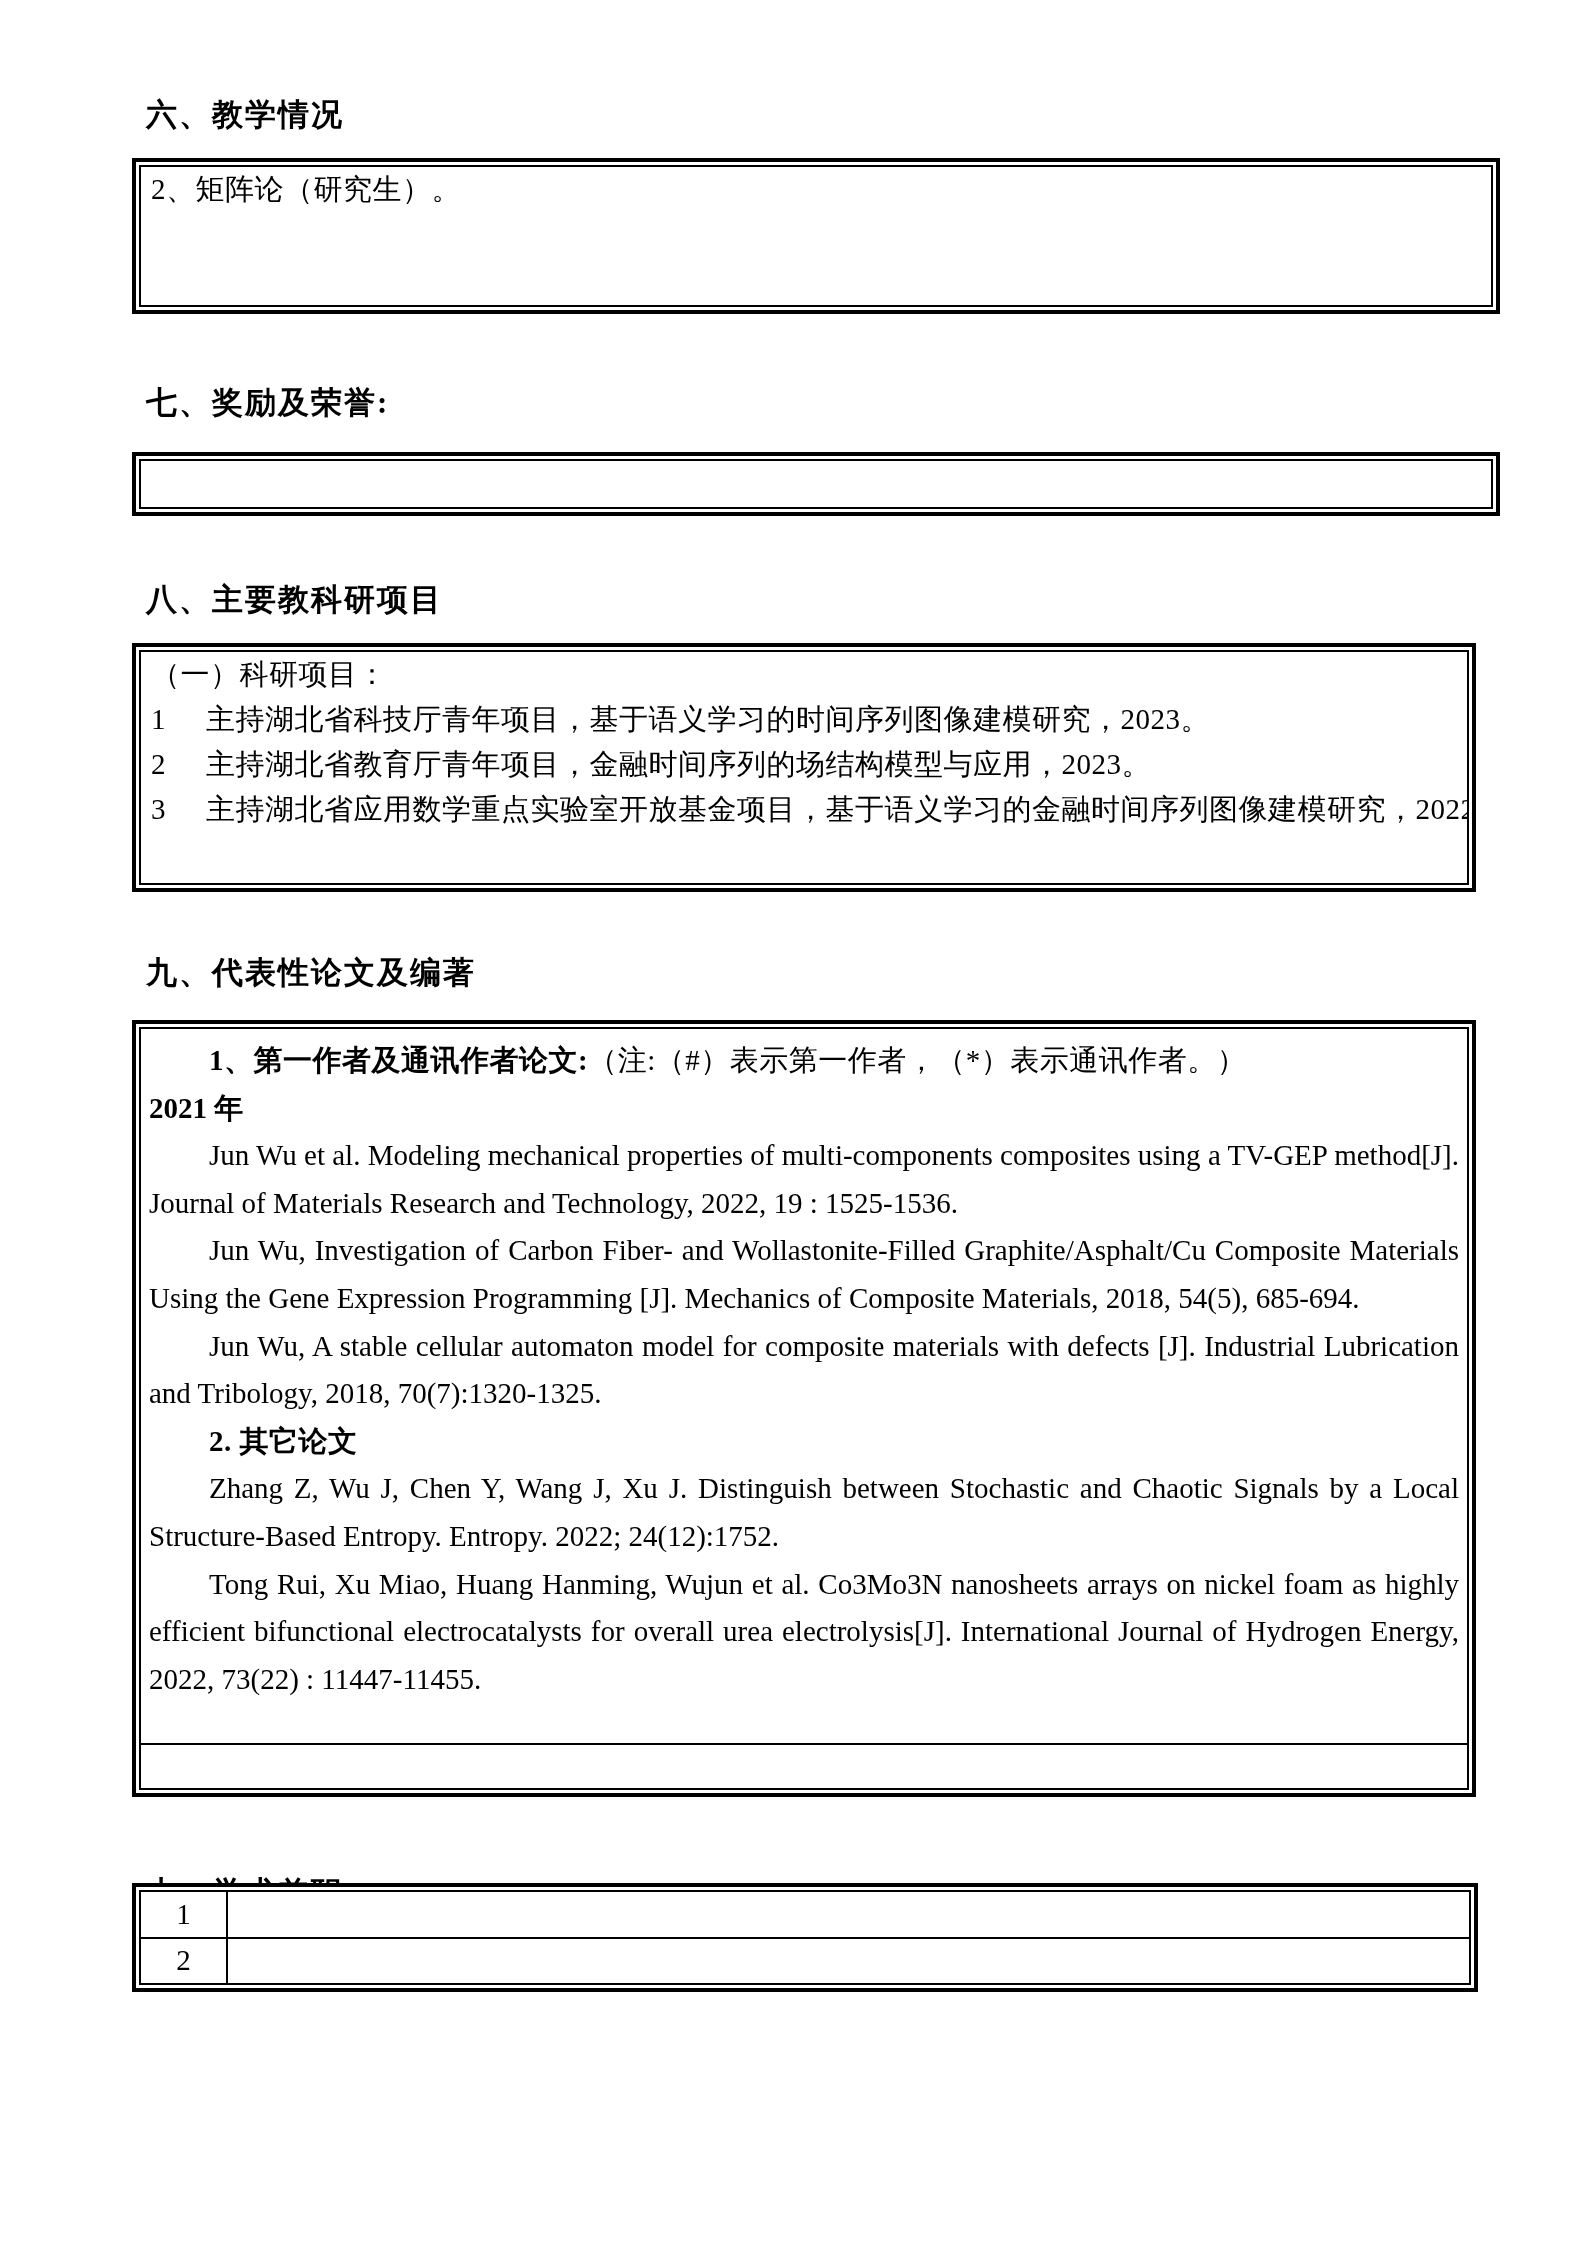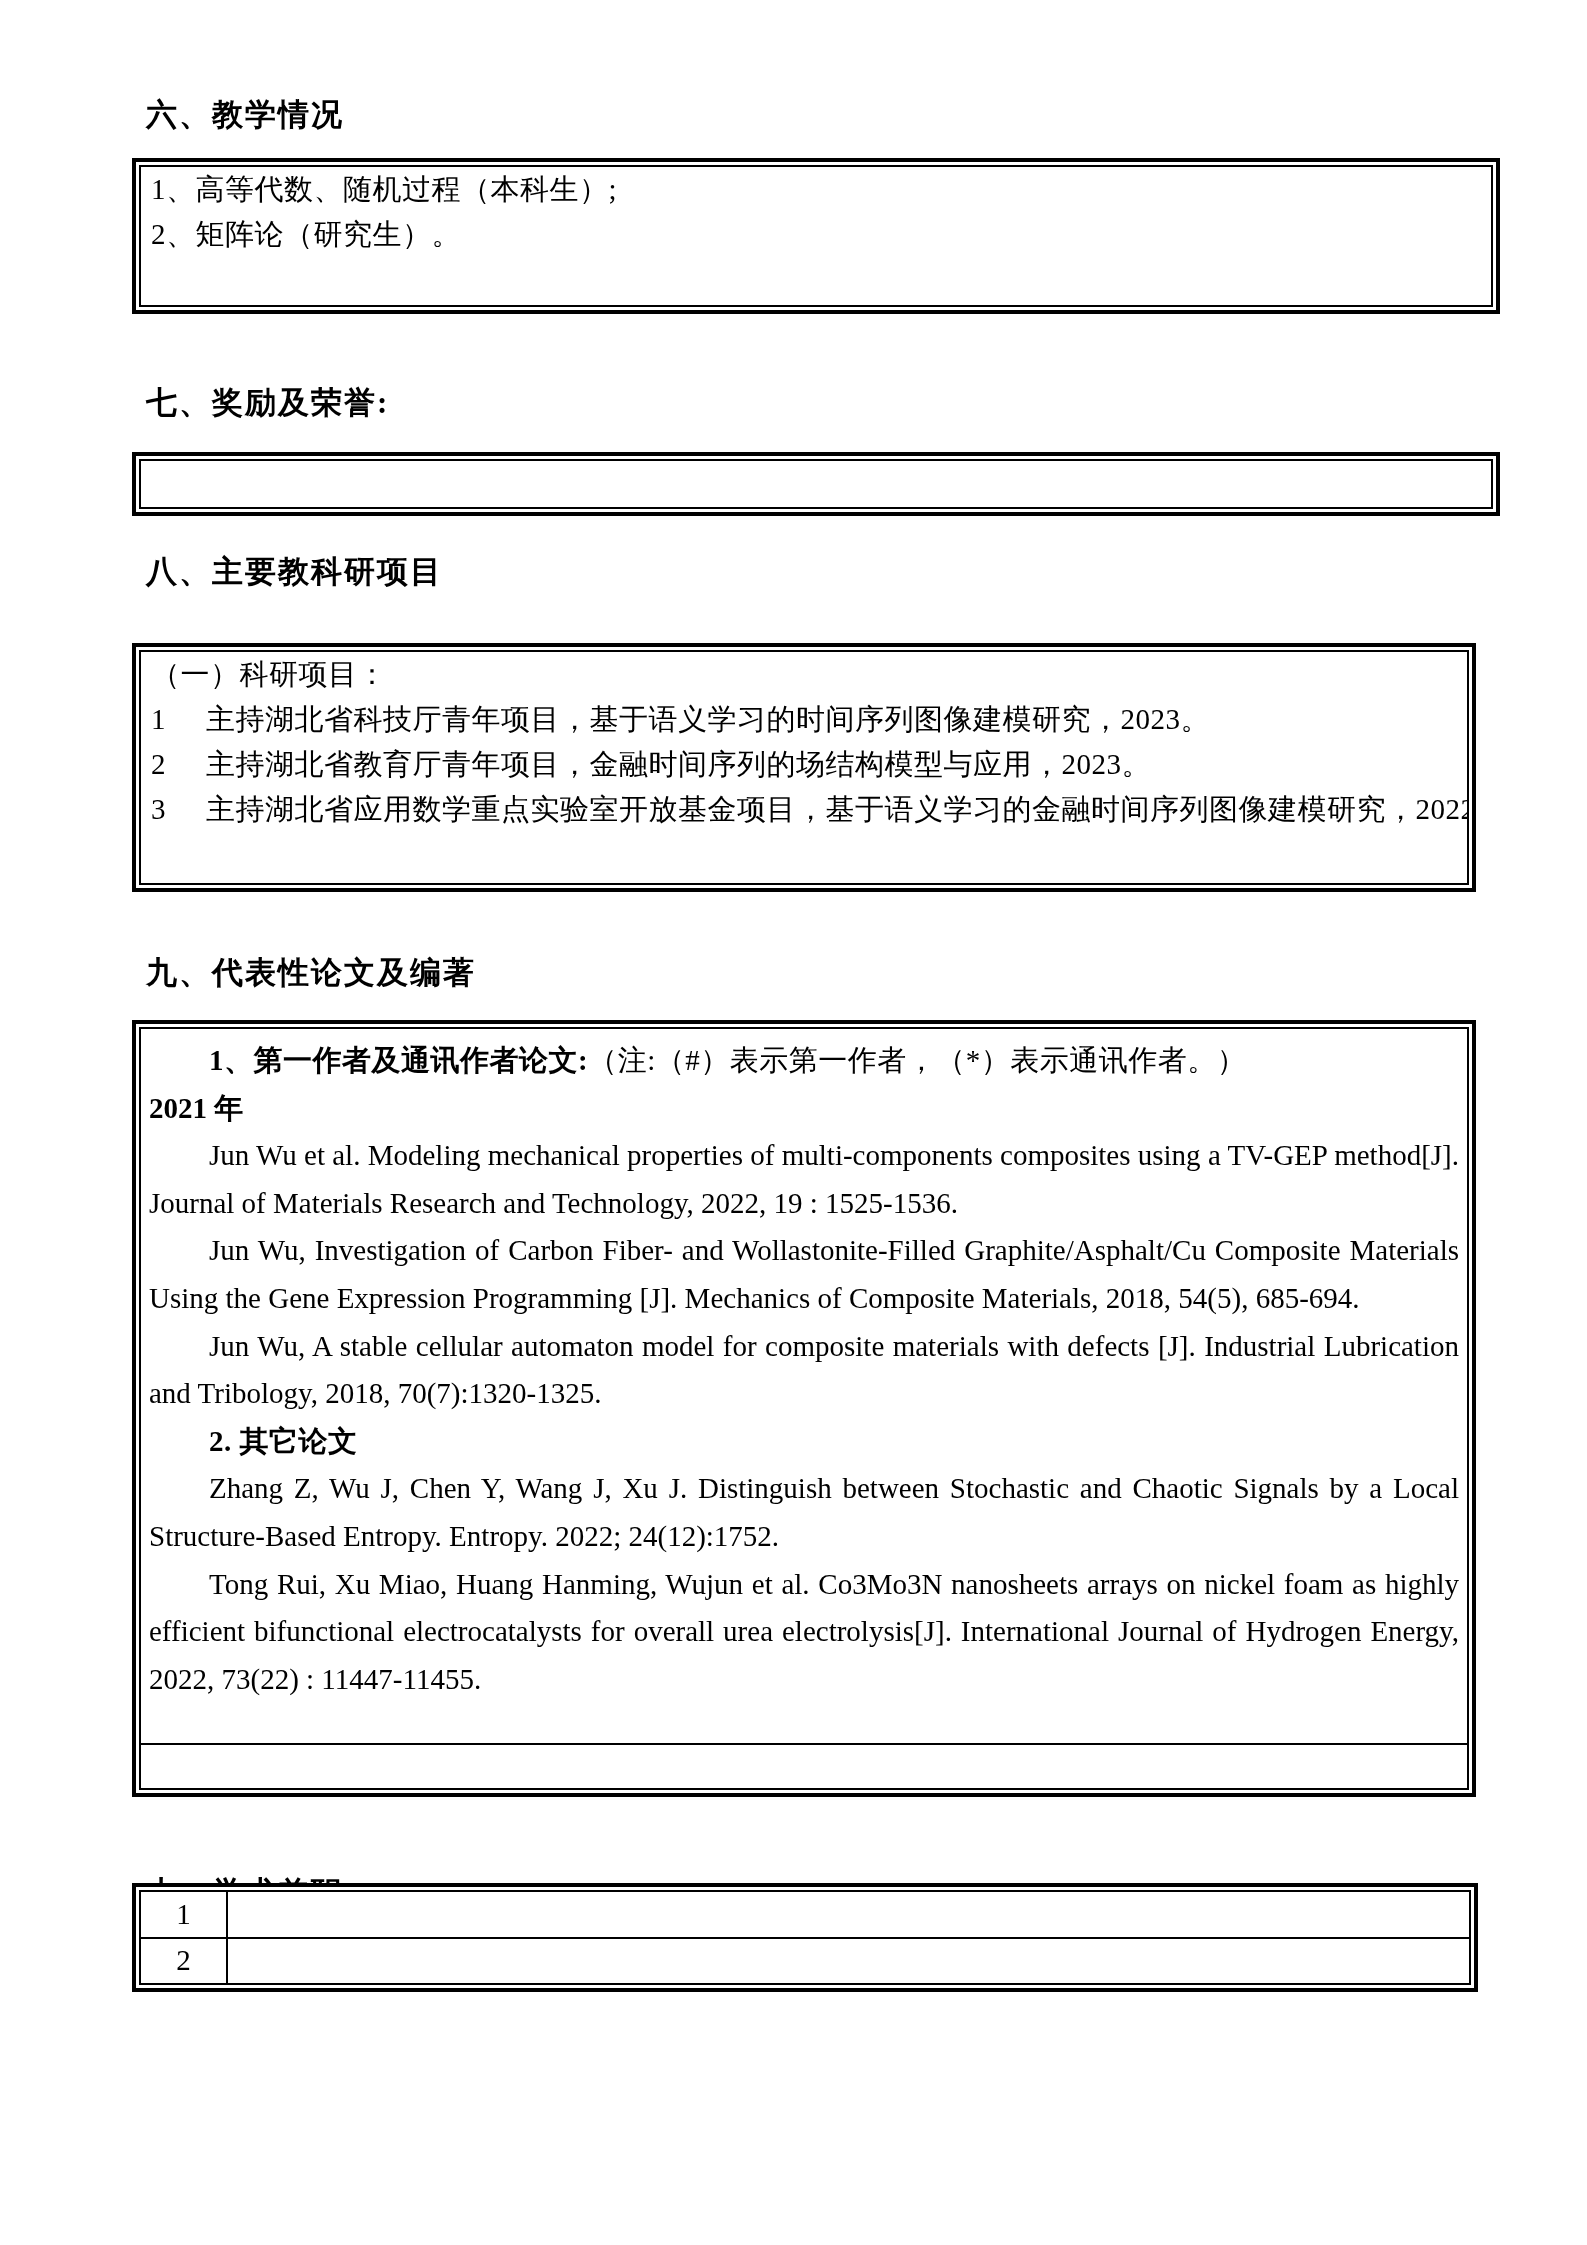--- a/index.html
+++ b/index.html
@@ -111,34 +111,33 @@
 </style>
 </head>
 <body>
 
 <div class="page">
 
   <h2 class="heading" style="top:97px">六、教学情况</h2>
 
   <div class="dbox" style="top:158px; width:1368px; height:156px">
     <div class="dbox-inner">
-      <p class="zh-line">1、高等代数、随机过程（本科生）;</p>
       <p class="zh-line">2、矩阵论（研究生）。</p>
     </div>
   </div>
 
   <h2 class="heading" style="top:385px">七、奖励及荣誉:</h2>
 
   <div class="dbox" style="top:452px; width:1368px; height:64px">
     <div class="dbox-inner">
       <p class="zh-line"></p>
     </div>
   </div>
 
-  <h2 class="heading" style="top:554px">八、主要教科研项目</h2>
+  <h2 class="heading" style="top:582px">八、主要教科研项目</h2>
 
   <div class="dbox" style="top:643px; width:1344px; height:249px">
     <div class="dbox-inner">
       <p class="zh-line">（一）科研项目：</p>
       <p class="zh-line">
         <span class="proj-no">1</span><span>主持湖北省科技厅青年项目，基于语义学习的时间序列图像建模研究，2023。</span>
       </p>
       <p class="zh-line">
         <span class="proj-no">2</span><span>主持湖北省教育厅青年项目，金融时间序列的场结构模型与应用，2023。</span>
       </p>

